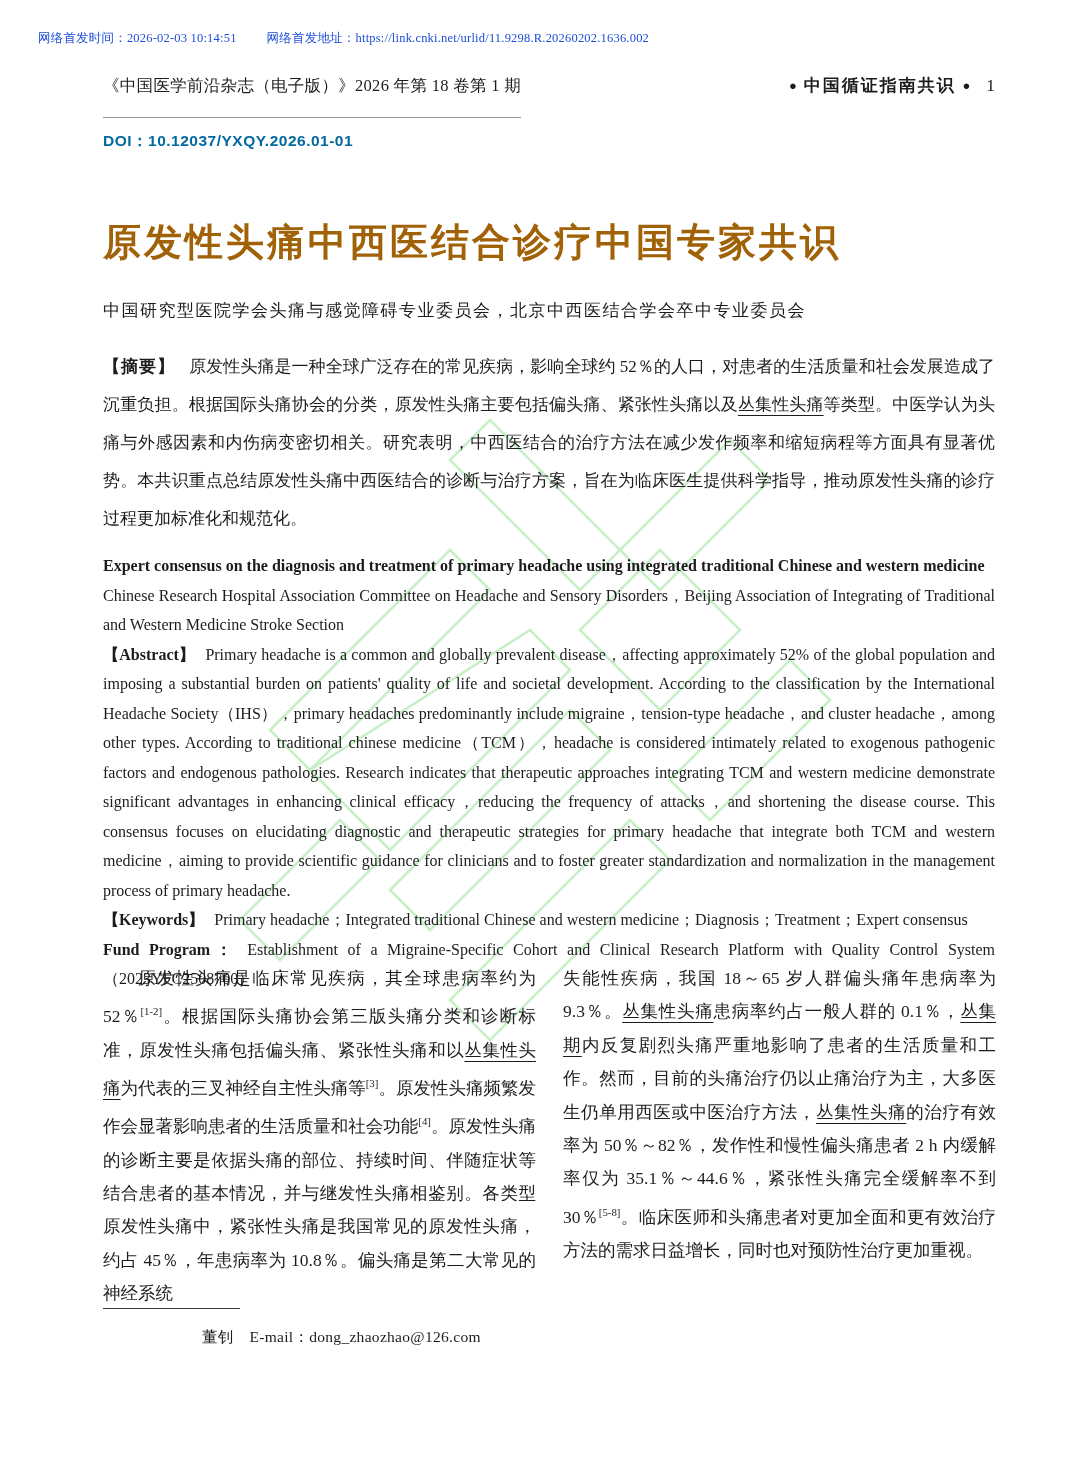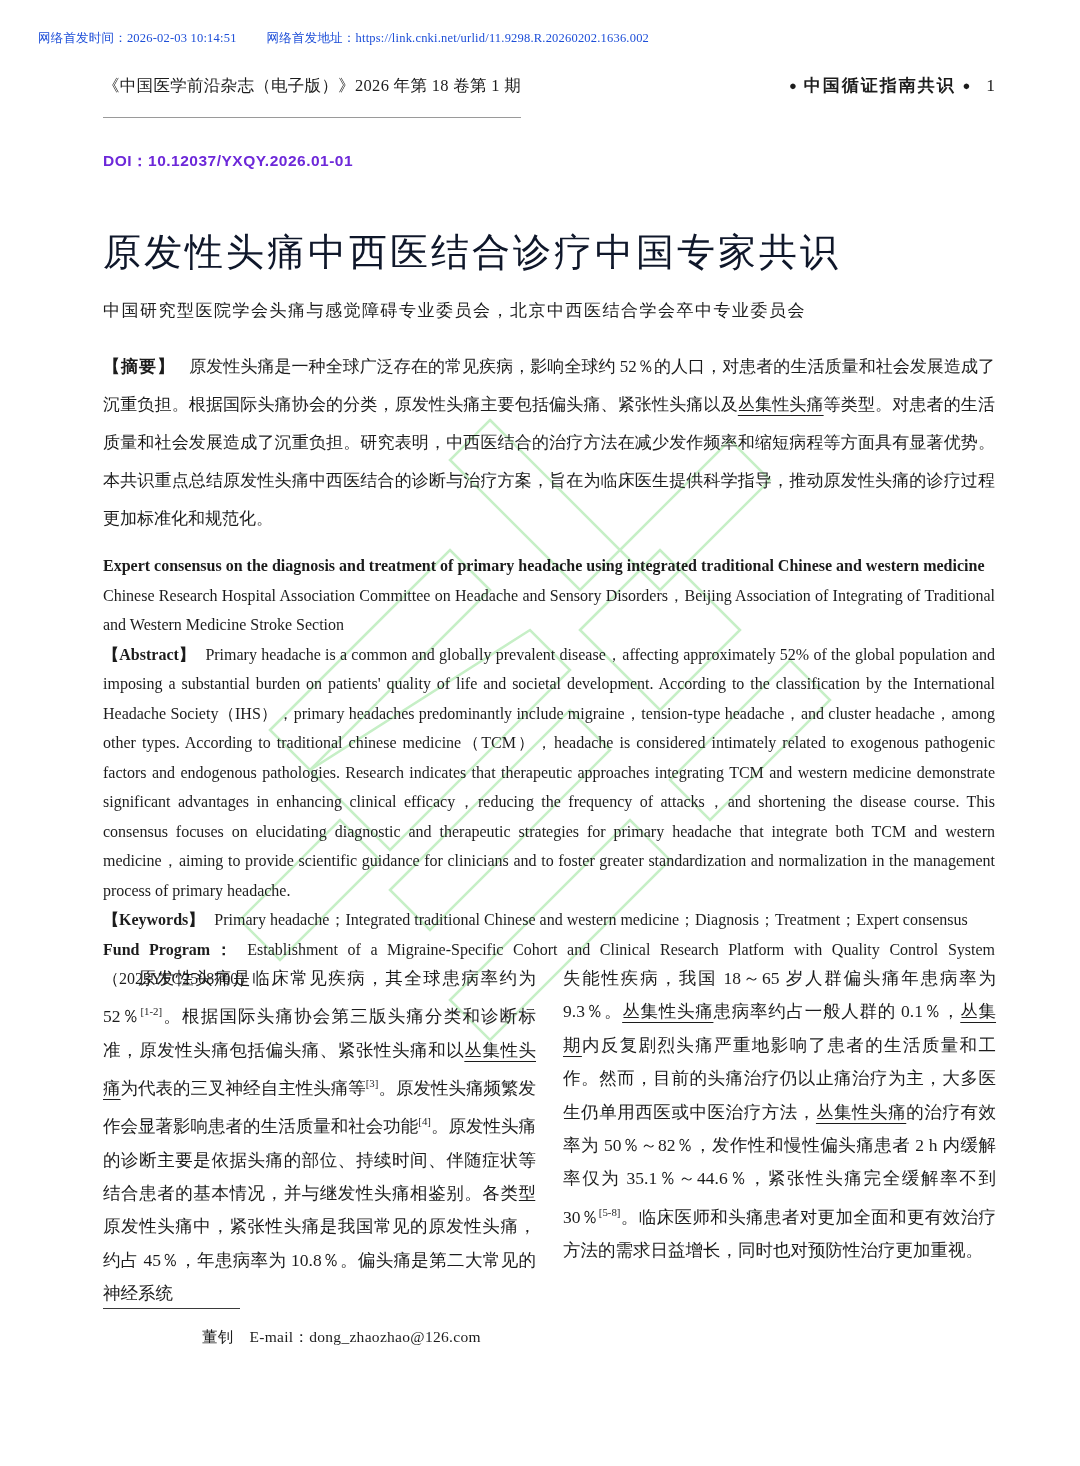--- a/index.html
+++ b/index.html
@@ -31,26 +31,26 @@
   }
   .section-head .bullet { font-size:13px; vertical-align:1px; letter-spacing:0; }
   .section-head .pageno {
     font-family:"Liberation Serif","DejaVu Serif",serif;
     font-weight:400; font-size:17.5px; margin-left:16px; letter-spacing:0;
   }
 
   .doi {
     position:absolute; top:131px; left:103px;
     font-family:"Liberation Sans","DejaVu Sans",sans-serif;
-    font-size:15.5px; font-weight:600; letter-spacing:0.5px; color:#6d28d9;margin-top:20px;
+    font-size:15.5px; font-weight:600; letter-spacing:0.5px; color:#0369a1;
   }
 
   .title {
-    position:absolute; top:202px; left:103px; width:892px;
-    font-size:38px; font-weight:400; letter-spacing:3px; color:#0f172a;
+    position:absolute; top:192px; left:103px; width:892px;
+    font-size:38px; font-weight:700; letter-spacing:3px; color:#a16207;
   }
   .authors {
     position:absolute; top:299px; left:103px; width:892px;
     font-size:17px; font-weight:500; letter-spacing:1.5px;
   }
 
   .abs-cn {
     position:absolute; top:348px; left:103px; width:892px;
     font-size:17px; line-height:38px; text-align:justify;
   }
@@ -120,21 +120,21 @@
       <span class="journal">《中国医学前沿杂志（电子版）》2026 年第 18 卷第 1 期</span>
       <span class="section-head"><span class="bullet">●</span> <span>中国循证指南共识</span> <span class="bullet">●</span><span class="pageno">1</span></span>
     </div>
 
     <div class="doi">DOI：10.12037/YXQY.2026.01-01</div>
 
     <h1 class="title">原发性头痛中西医结合诊疗中国专家共识</h1>
     <div class="authors">中国研究型医院学会头痛与感觉障碍专业委员会，北京中西医结合学会卒中专业委员会</div>
 
     <div class="abs-cn">
-      <p><span class="label-cn">【摘要】</span><span><span>原发性头痛是一种全球广泛存在的常见疾病，影响全球约 52％的人口，对患者的生活质量和社会发展造成了沉重负担。根据国际头痛协会的分类，原发性头痛主要包括偏头痛、紧张性头痛以及</span><span class="useg">丛集性头痛</span><span>等类型。对患者的生活质量和社会发展造成了沉重负担。研究表明，中西医结合的治疗方法在减少发作频率和缩短病程等方面具有显著优势。本共识重点总结原发性头痛中西医结合的诊断与治疗方案，旨在为临床医生提供科学指导，推动原发性头痛的诊疗过程更加标准化和规范化。</span></span></p>
+      <p><span class="label-cn">【摘要】</span><span><span>原发性头痛是一种全球广泛存在的常见疾病，影响全球约 52％的人口，对患者的生活质量和社会发展造成了沉重负担。根据国际头痛协会的分类，原发性头痛主要包括偏头痛、紧张性头痛以及</span><span class="useg">丛集性头痛</span><span>等类型。中医学认为头痛与外感因素和内伤病变密切相关。研究表明，中西医结合的治疗方法在减少发作频率和缩短病程等方面具有显著优势。本共识重点总结原发性头痛中西医结合的诊断与治疗方案，旨在为临床医生提供科学指导，推动原发性头痛的诊疗过程更加标准化和规范化。</span></span></p>
     </div>
 
     <div class="english">
       <p class="en-title">Expert consensus on the diagnosis and treatment of primary headache using integrated traditional Chinese and western medicine</p>
       <p>Chinese Research Hospital Association Committee on Headache and Sensory Disorders，Beijing Association of Integrating of Traditional and Western Medicine Stroke Section</p>
       <p><span class="en-label">【Abstract】</span><span>Primary headache is a common and globally prevalent disease，affecting approximately 52% of the global population and imposing a substantial burden on patients' quality of life and societal development. According to the classification by the International Headache Society（IHS），primary headaches predominantly include migraine，tension-type headache，and cluster headache，among other types. According to traditional chinese medicine（TCM），headache is considered intimately related to exogenous pathogenic factors and endogenous pathologies. Research indicates that therapeutic approaches integrating TCM and western medicine demonstrate significant advantages in enhancing clinical efficacy，reducing the frequency of attacks，and shortening the disease course. This consensus focuses on elucidating diagnostic and therapeutic strategies for primary headache that integrate both TCM and western medicine，aiming to provide scientific guidance for clinicians and to foster greater standardization and normalization in the management process of primary headache.</span></p>
       <p><span class="en-label">【Keywords】</span><span>Primary headache；Integrated traditional Chinese and western medicine；Diagnosis；Treatment；Expert consensus</span></p>
       <p><span class="en-label">Fund Program：</span><span>Establishment of a Migraine-Specific Cohort and Clinical Research Platform with Quality Control System（2023YFC2508700）</span></p>
     </div>
 

